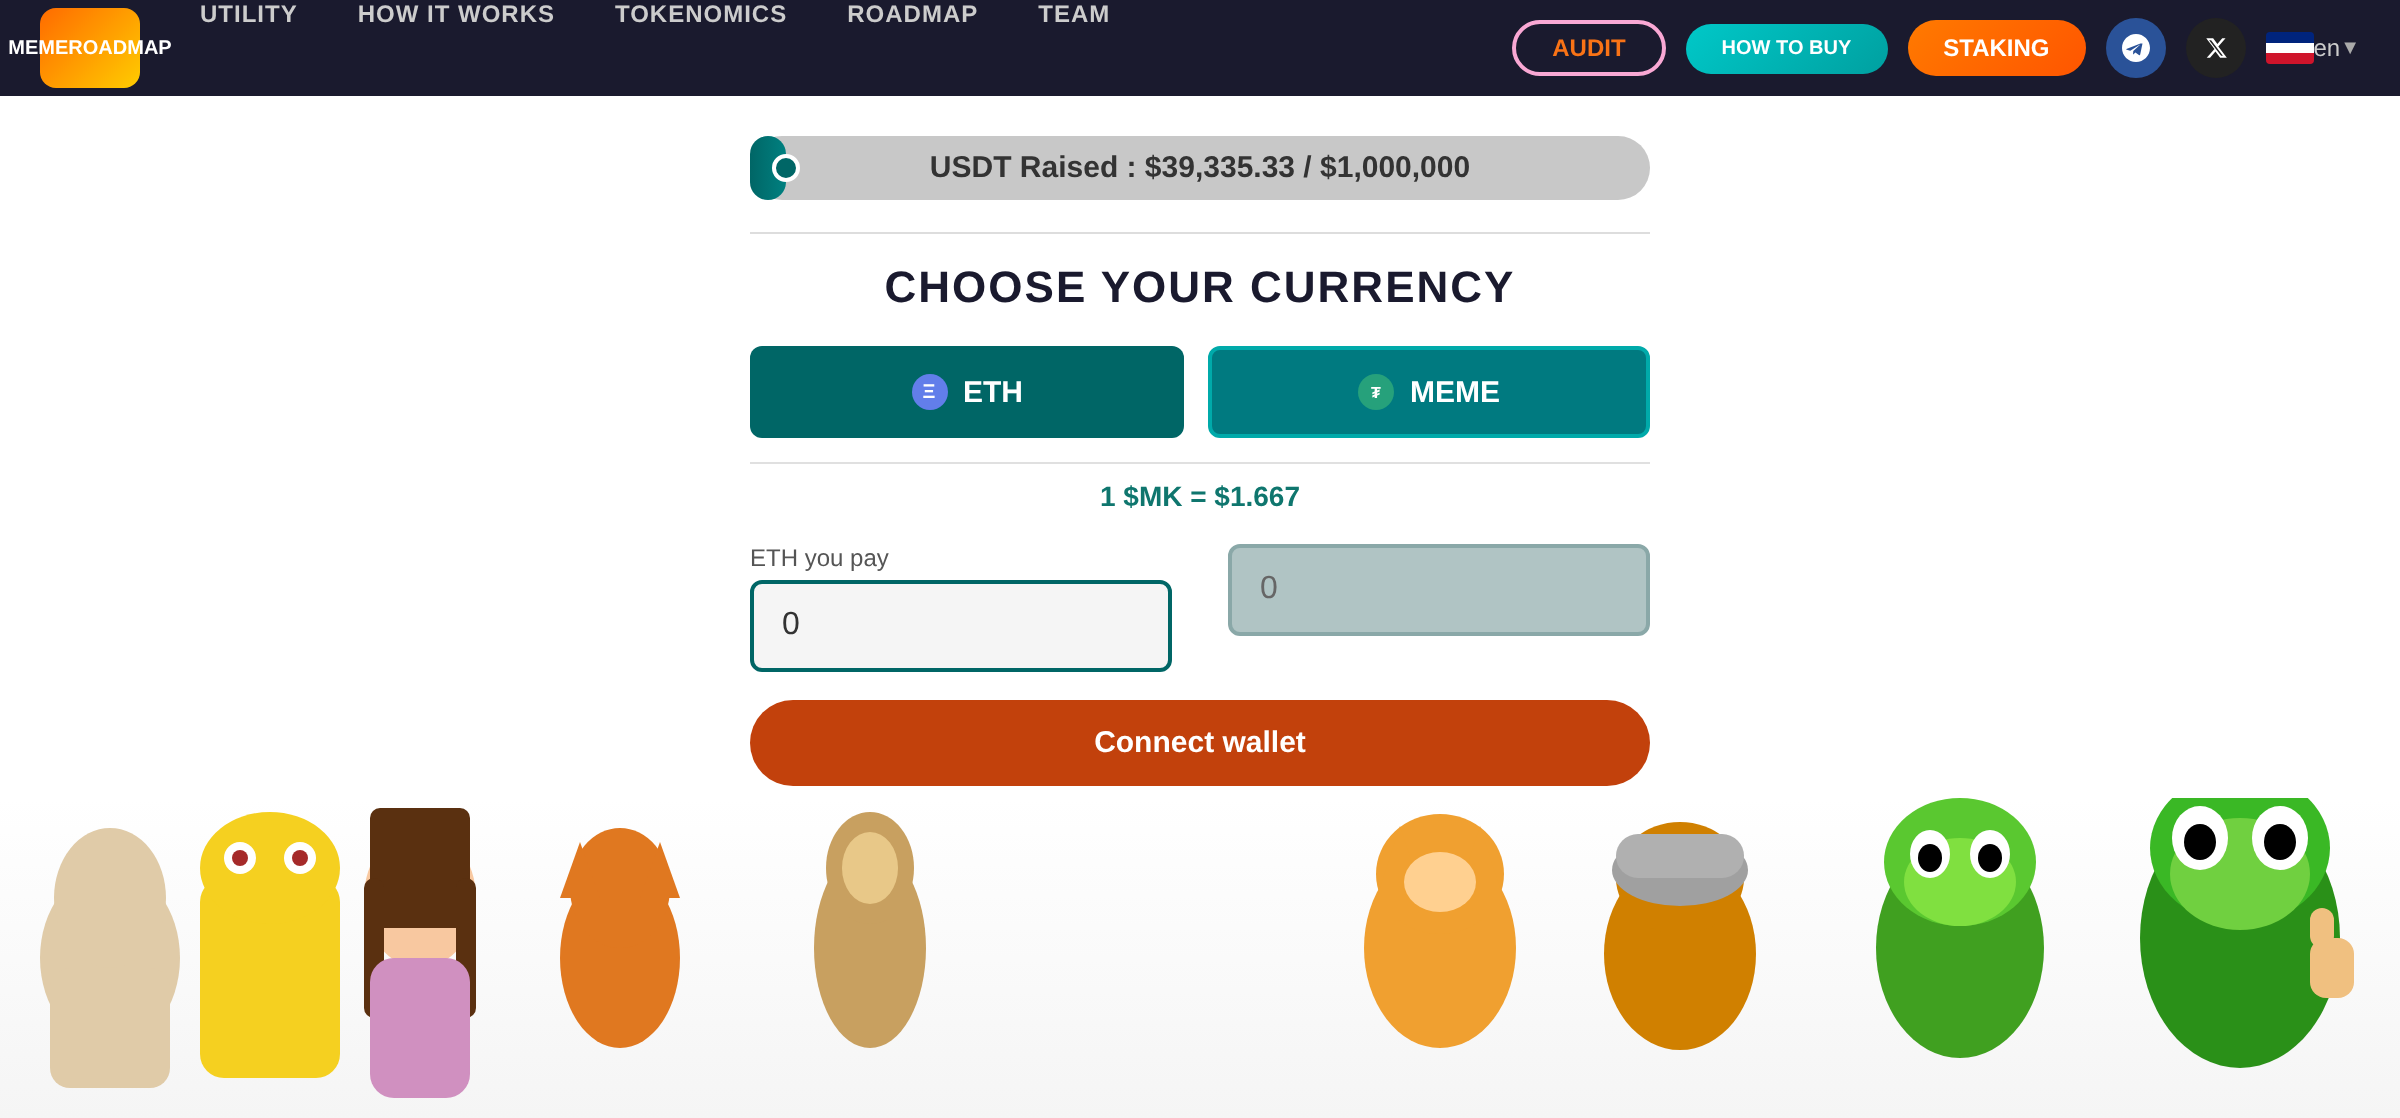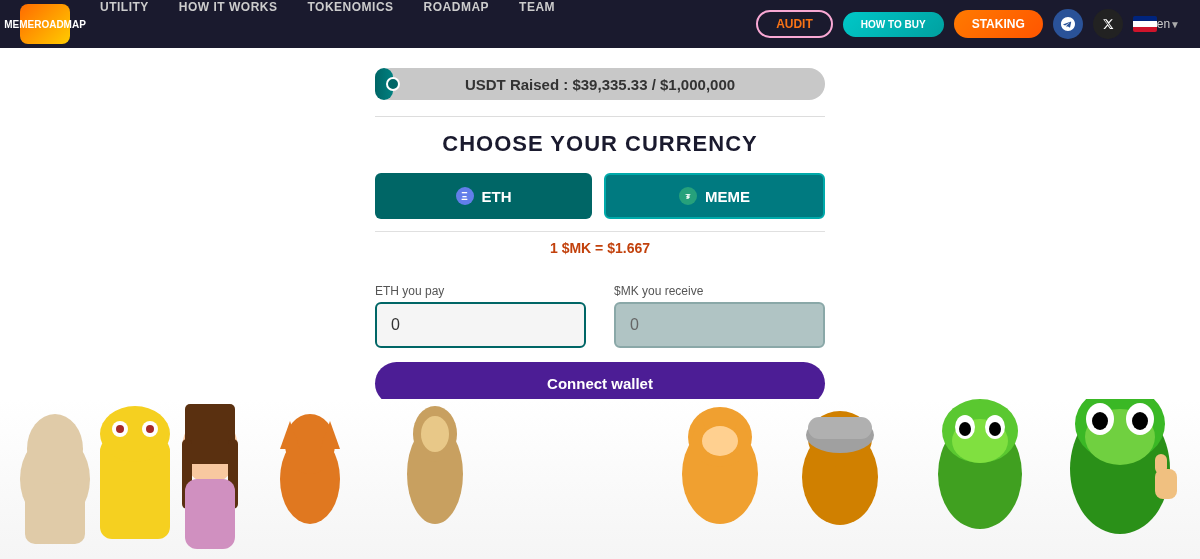--- a/index.html
+++ b/index.html
@@ -208,22 +208,22 @@
       color: #fff;
     }
     .btn-usdt {
       background: #007a80;
       color: #fff;
       border: 2px solid #00aaaa;
     }
 
     .exchange-rate {
       font-size: 14px;
-      color: #c2410c;
-      margin-bottom: 28px;
+      color: #0f766e;
+      margin-bottom: 16px;
       text-align: center;
     }
     .exchange-rate span {
       font-weight: 700;
     }
     .exchange-rate-line {
       width: 450px;
       height: 1px;
       background: #e0e0e0;
       margin: 0 auto 8px;
@@ -257,21 +257,21 @@
     }
     .currency-input.disabled-input {
       background: #b0c4c4;
       border-color: #8aa8a8;
       color: #666;
     }
 
     .btn-connect-wallet {
       width: 450px;
       padding: 13px;
-      background: #4c1d95;
+      background: #c2410c;
       color: #fff;
       border: none;
       border-radius: 25px;
       font-size: 15px;
       font-weight: 600;
       cursor: pointer;
       margin-bottom: 10px;
       text-align: center;
     }
     .btn-buy-bsc {
@@ -409,21 +409,20 @@
   <div class="exchange-rate">
     <span>1 $MK = $1.667</span>
   </div>
 
   <div class="input-row">
     <div class="input-group">
       <label class="input-label">ETH you pay</label>
       <input class="currency-input" type="number" value="0" placeholder="0" style="">
     </div>
     <div class="input-group">
-      <label class="input-label">$MK you receive</label>
       <input class="currency-input disabled-input" type="number" value="0" readonly="" placeholder="0" style="">
     </div>
   </div>
 
   <button class="btn-connect-wallet">Connect wallet</button>
 
   <button class="btn-buy-bsc">
     <span class="coin-icon"></span>
     <span>Buy on BSC</span>
   </button>

